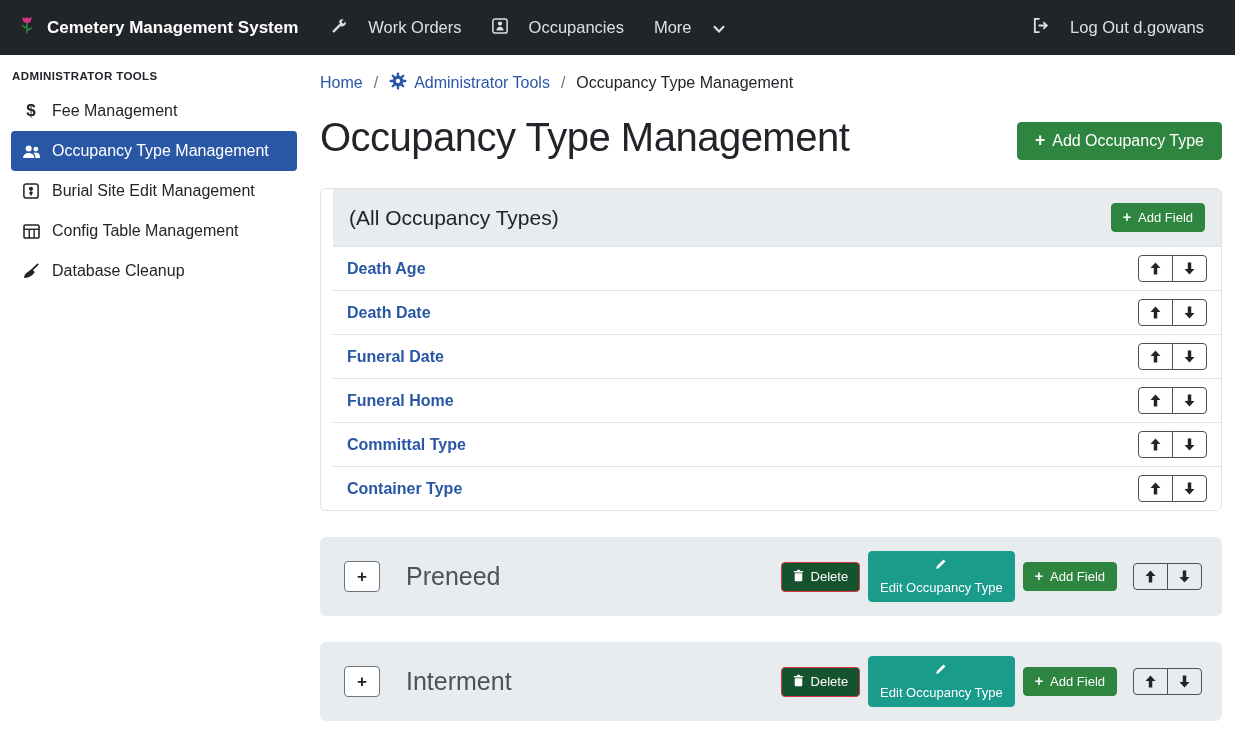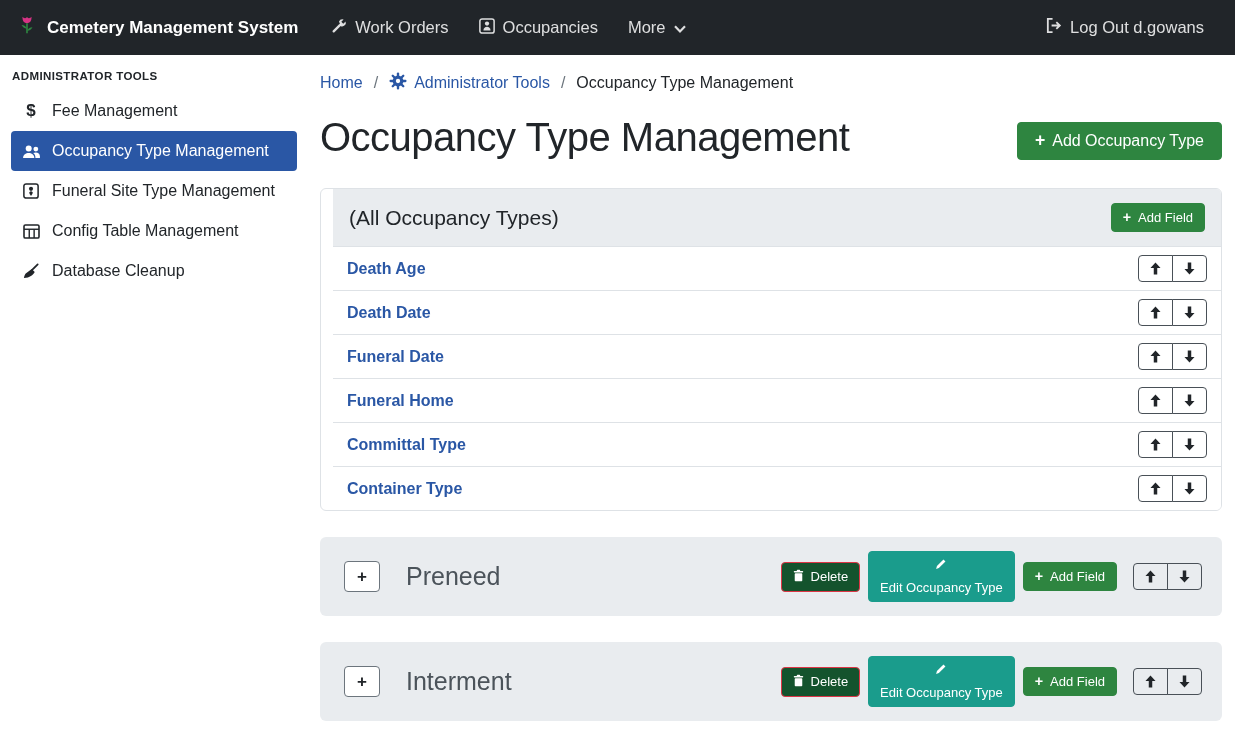--- a/index.html
+++ b/index.html
@@ -9,21 +9,21 @@
     font-family:"Liberation Sans", sans-serif;
     background:#fff; color:#212529;
   }
   
   .navbar {
     height:55px; background:#212529; display:flex; align-items:center;
     padding:0 16px;
   }
   .brand { display:flex; align-items:center; gap:9px; color:#fff; font-weight:700; font-size:17px; margin-right:18px; cursor:pointer;text-align:right; }
   .nav-link {
-    display:flex; align-items:center; gap:8px; color:rgba(255,255,255,.85);
+    display:flex; align-items:center; gap:21px; color:rgba(255,255,255,.85);
     font-size:16.5px; padding:0 15px; cursor:pointer; white-space:nowrap;
   }
   .nav-link svg { flex:0 0 auto; }
   .nav-right { margin-left:auto; }
   
   .layout { display:flex; height:683px; }
   .sidebar { flex:0 0 308px; width:308px; padding-top:4px; }
   .sidebar-header { font-size:11.5px; font-weight:700; letter-spacing:.4px; color:#212529; padding:11px 12px 9px; }
   .side-item {
     display:flex; align-items:center; gap:10px; height:40px; margin:0 11px;
@@ -164,21 +164,21 @@
     </div>
 
     <div class="side-item">
       <span class="ico">
         <svg viewBox="0 0 18 18" width="16" height="16">
           <rect x="1" y="1" width="16" height="16" rx="2.5" fill="none" stroke="currentColor" stroke-width="1.7"></rect>
           <circle cx="9" cy="6.6" r="2.3" fill="currentColor"></circle>
           <path d="M9 14.5 C6.9 11.8 6 10.2 9 9.4 C12 10.2 11.1 11.8 9 14.5 Z" fill="currentColor"></path>
         </svg>
       </span>
-      <span>Funeral Site Type Management</span>
+      <span>Burial Site Edit Management</span>
     </div>
 
     <div class="side-item">
       <span class="ico">
         <svg viewBox="0 0 18 16" width="17" height="15">
           <rect x="1" y="1" width="16" height="14" rx="1.5" fill="none" stroke="currentColor" stroke-width="1.7"></rect>
           <line x1="1" y1="5.6" x2="17" y2="5.6" stroke="currentColor" stroke-width="1.5"></line>
           <line x1="6.6" y1="5.6" x2="6.6" y2="15" stroke="currentColor" stroke-width="1.5"></line>
           <line x1="11.8" y1="5.6" x2="11.8" y2="15" stroke="currentColor" stroke-width="1.5"></line>
         </svg>

